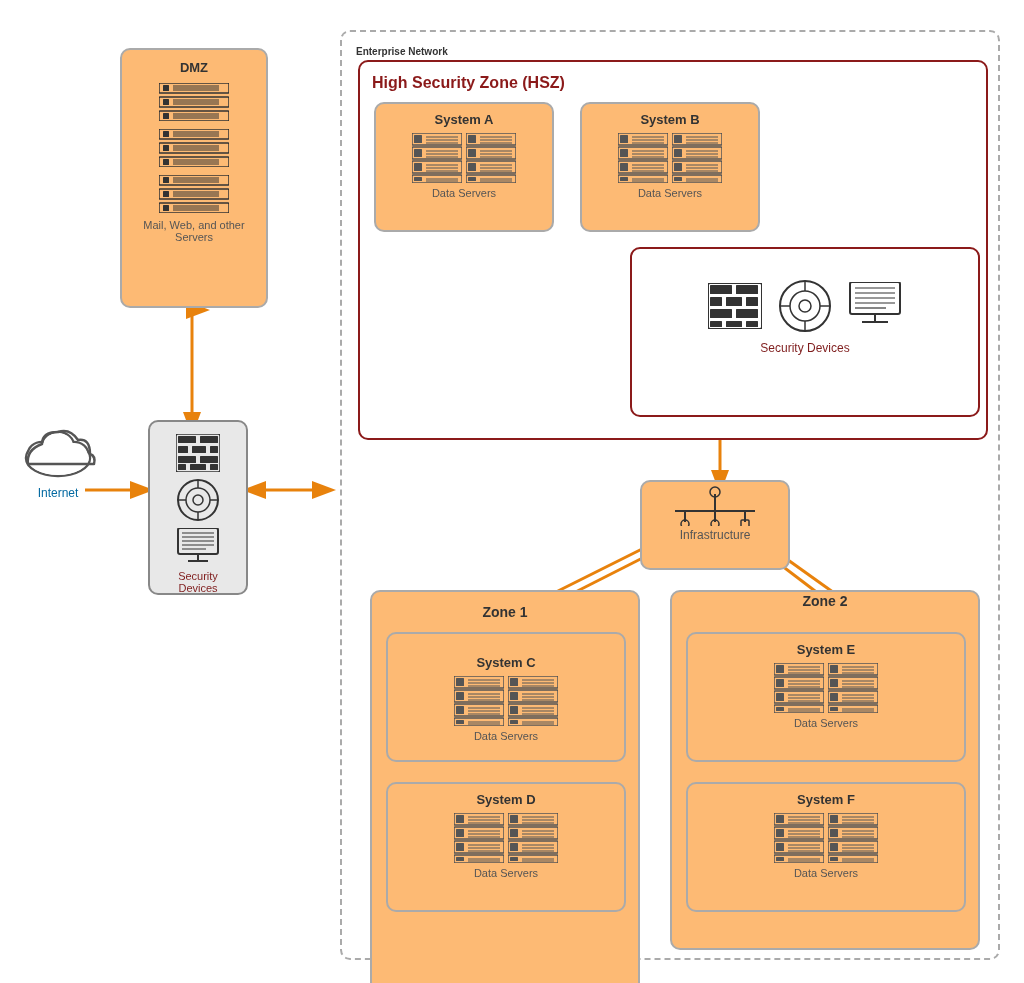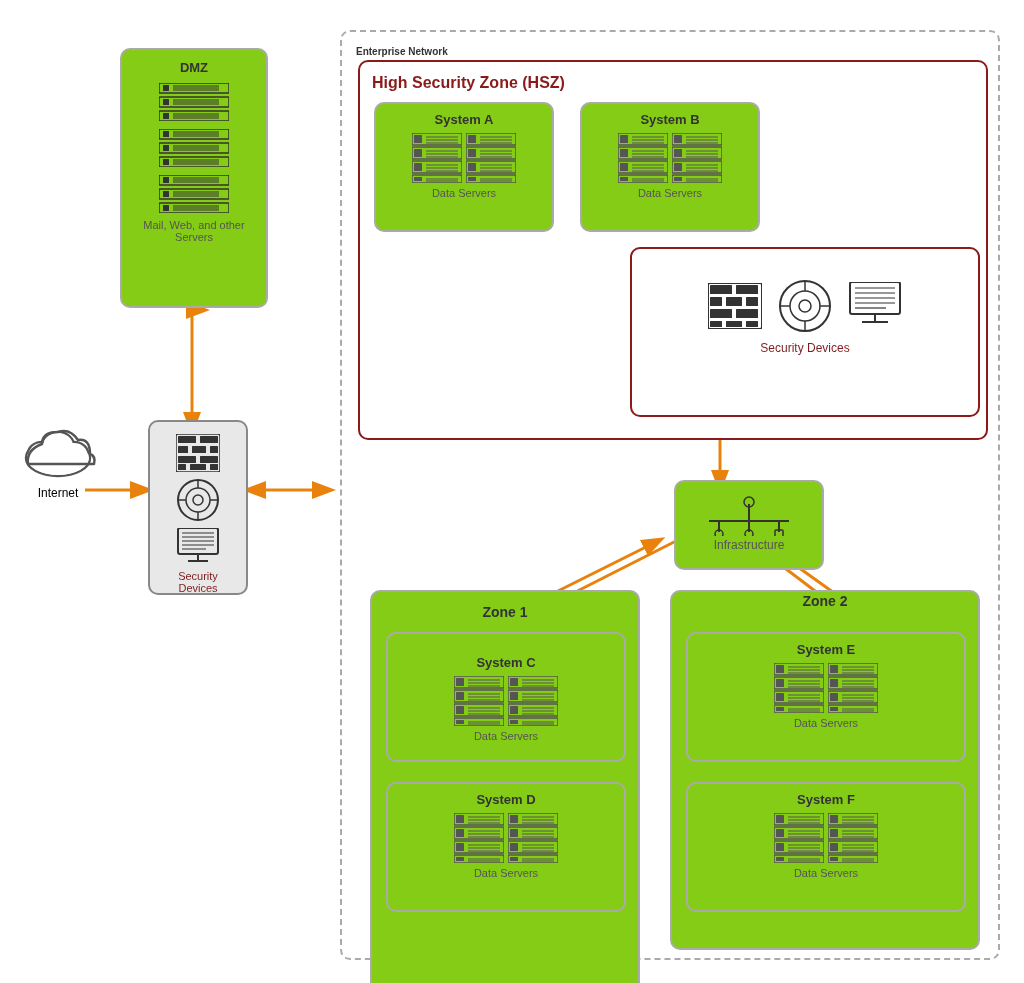--- a/index.html
+++ b/index.html
@@ -18,21 +18,21 @@
     }
 
     
     .box {
       position: absolute;
       border-radius: 10px;
       background: #fff;
     }
     .box-gray {
       border: 2px solid #aaa;
-      background: #84cc16;
+      background: #fdba74;
     }
     .box-dark-gray {
       border: 2px solid #888;
       background: #e8e8e8;
     }
     .box-dark-red {
       border: 2.5px solid #8b1a1a;
       background: #fff;
     }
     .box-dashed {
@@ -116,21 +116,21 @@
       <ellipse cx="56" cy="34" rx="14" ry="12" fill="none" stroke="#555" stroke-width="2.5"></ellipse>
       <ellipse cx="40" cy="26" rx="16" ry="14" fill="none" stroke="#555" stroke-width="2.5"></ellipse>
 
       <ellipse cx="40" cy="38" rx="31" ry="17" fill="white"></ellipse>
       <ellipse cx="24" cy="34" rx="13" ry="11" fill="white"></ellipse>
       <ellipse cx="56" cy="34" rx="13" ry="11" fill="white"></ellipse>
       <ellipse cx="40" cy="26" rx="15" ry="13" fill="white"></ellipse>
 
       <path d="M10,44 Q8,30 24,24 Q24,12 40,12 Q52,8 60,20 Q72,18 72,34 Q78,36 76,44 Z" fill="none" stroke="#555" stroke-width="2.5" stroke-linejoin="round"></path>
     </svg>
-    <div class="label" style="position:relative;text-align:center;font-size:12px;color:#000000;margin-top:2px;">Internet</div>
+    <div class="label" style="position:relative;text-align:center;font-size:12px;color:#0369a1;margin-top:2px;">Internet</div>
   </div>
 
   <div class="box box-gray" style="left:120px; top:48px; width:148px; height:260px; padding:10px;">
     <div class="box-title">DMZ</div>
 
     <div style="display:flex;flex-direction:column;align-items:center;gap:8px;margin-top:8px;">
       <svg width="70" height="38" viewBox="0 0 70 38">
         <rect x="0" y="0" width="70" height="10" rx="1" fill="none" stroke="#333" stroke-width="1.5"></rect>
         <rect x="4" y="2" width="6" height="6" rx="0.5" fill="#333"></rect>
         <line x1="14" y1="3" x2="60" y2="3" stroke="#333" stroke-width="1"></line>
@@ -374,21 +374,21 @@
           <line x1="7" y1="21" x2="47" y2="21" stroke="#333" stroke-width="1.2"></line>
           <line x1="7" y1="26" x2="38" y2="26" stroke="#333" stroke-width="1.2"></line>
           <line x1="27" y1="32" x2="27" y2="40" stroke="#333" stroke-width="2"></line>
           <line x1="14" y1="40" x2="40" y2="40" stroke="#333" stroke-width="2"></line>
         </svg>
       </div>
       <div class="label" style="position:relative;text-align:center;font-size:12px;margin-top:8px;">Security Devices</div>
     </div>
   </div>
 
-  <div class="box box-gray" style="left:640px; top:480px; width:150px; height:90px; padding:10px;margin-left:34px;">
+  <div class="box box-gray" style="left:640px; top:480px; width:150px; height:90px; padding:0;">
     <div style="display:flex;justify-content:center;margin-top:4px;">
       <svg width="100" height="40" viewBox="0 0 100 40">
 
         <line x1="50" y1="8" x2="50" y2="25" stroke="#333" stroke-width="2"></line>
         <line x1="10" y1="25" x2="90" y2="25" stroke="#333" stroke-width="2"></line>
         <line x1="20" y1="25" x2="20" y2="36" stroke="#333" stroke-width="2"></line>
         <line x1="50" y1="25" x2="50" y2="36" stroke="#333" stroke-width="2"></line>
         <line x1="80" y1="25" x2="80" y2="36" stroke="#333" stroke-width="2"></line>
         <circle cx="50" cy="6" r="5" fill="none" stroke="#333" stroke-width="1.5"></circle>
         <circle cx="20" cy="38" r="4" fill="none" stroke="#333" stroke-width="1.5"></circle>

